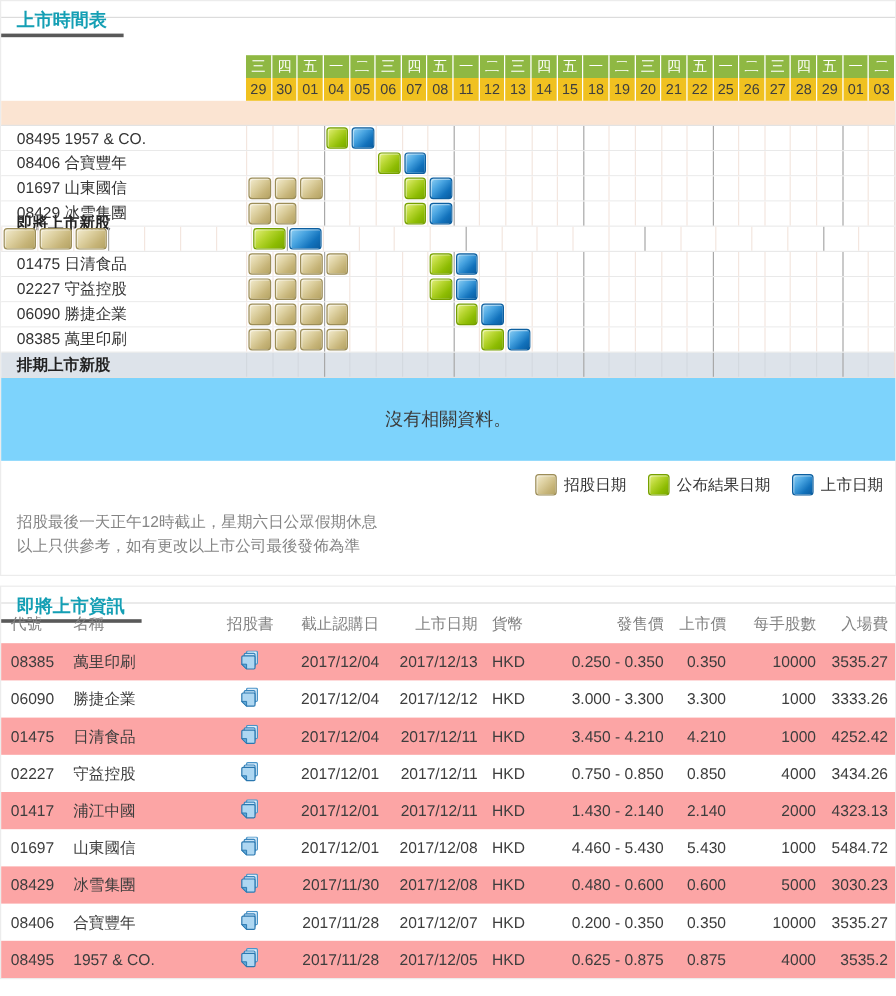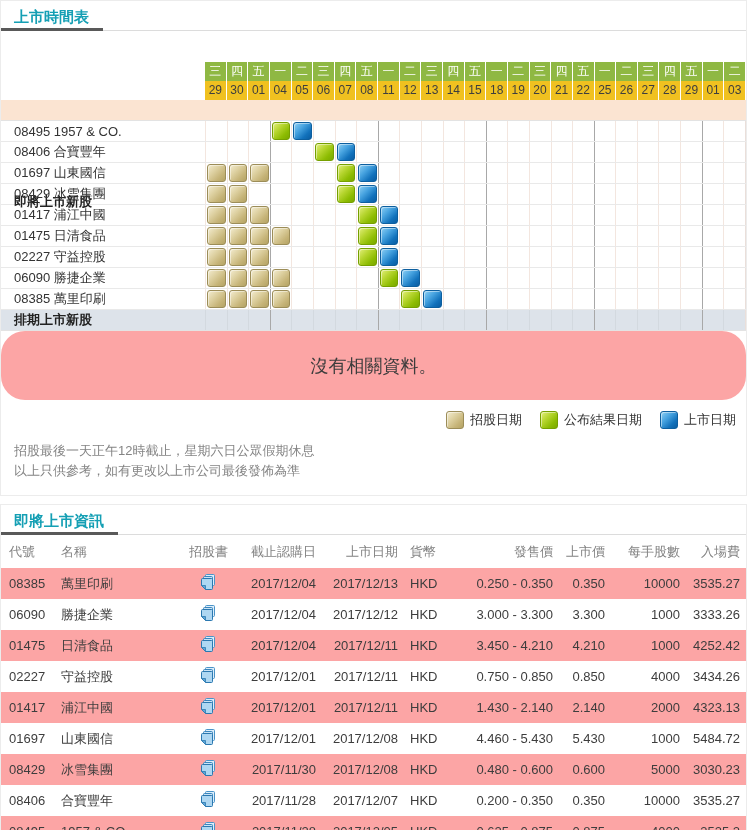--- a/index.html
+++ b/index.html
@@ -2,21 +2,21 @@
 <html><head>
 <meta charset="utf-8">
 <style>
   * { margin:0; padding:0; box-sizing:border-box; }
   body { background:#fff; font-family:"Liberation Sans","DejaVu Sans",sans-serif; }
   .page { width:747px; height:830px; overflow:hidden; background:#fff; }
   .panel { border:1px solid #ececec; background:#fff; }
   .panel + .panel { margin-top:8px; }
 
   
-  .title-bar { border-bottom:1px solid #dcdcdc; height:30px; }
+  .title-bar { border-bottom:1px solid #dcdcdc; height:14px; }
   .sec-title { display:inline-block; color:#149fb4; font-weight:bold; font-size:15px;
                padding:7px 14px 3px 13px; border-bottom:3px solid #595959; height:30px; }
 
   
   .gantt { margin-top:13px; }
   .g-row { display:flex; }
   .g-label { flex:0 0 204px; width:204px; padding-left:13px; font-size:13px; color:#333;
              display:flex; align-items:center; white-space:nowrap; }
   .g-grid { flex:1; display:flex; }
   .g-head .g-grid { border-right:1px solid #fff; }
@@ -40,22 +40,22 @@
   .g-section .g-cell { border-left-color:rgba(0,0,0,0.045); }
   .g-cell.wk { border-left-color:#a8a8a8 !important; }
   .g-grid.body-grid { border-right:1px solid #eadfda; }
 
   .blk { position:absolute; top:1px; left:1px; right:1px; bottom:1px; border-radius:3px;
          box-shadow: inset 1px 1px 0 rgba(255,255,255,0.45); }
   .blk-offer   { background:linear-gradient(135deg,#f3ecd0 0%,#ddd0a0 38%,#c6b478 72%,#b4a364 100%); border:1px solid #9c8d58; }
   .blk-result  { background:linear-gradient(135deg,#e3f07c 0%,#b6d52f 38%,#8dbc02 72%,#7aa800 100%); border:1px solid #76a000; }
   .blk-listing { background:linear-gradient(135deg,#8fd0f4 0%,#47a3e0 38%,#1272bc 72%,#0a5ca0 100%); border:1px solid #0d5f9f; }
 
-  .no-data { height:69px; background:#fca5a5; display:flex; align-items:center;
-             justify-content:center; font-size:18px; color:#3c3c3c;border-radius:24px; }
+  .no-data { height:69px; background:#7dd3fc; display:flex; align-items:center;
+             justify-content:center; font-size:15px; color:#3c3c3c; }
 
   .legend { display:flex; justify-content:flex-end; align-items:center; gap:18px; padding:11px 10px 0 0; }
   .legend-item { display:flex; align-items:center; gap:6px; font-size:13px; color:#333; }
   .legend-swatch { width:18px; height:18px; border-radius:3px;
                    box-shadow: inset 1px 1px 0 rgba(255,255,255,0.45); }
 
   .notes { padding:12px 0 14px 13px; font-size:13px; color:#848484; line-height:20px; }
 
   
   .tbl { font-size:13px; }
@@ -322,21 +322,20 @@
               <div class="g-cell wk"></div>
               <div class="g-cell"></div>
               <div class="g-cell"></div>
               <div class="g-cell"></div>
               <div class="g-cell"></div>
               <div class="g-cell wk"></div>
               <div class="g-cell"></div>
             </div>
           </div>
           <div class="g-row g-body-row">
-            <div class="g-label">01417 浦江中國</div>
             <div class="g-grid body-grid">
               <div class="g-cell">
                 <div class="blk blk-offer"></div>
               </div>
               <div class="g-cell">
                 <div class="blk blk-offer"></div>
               </div>
               <div class="g-cell">
                 <div class="blk blk-offer"></div>
               </div>

